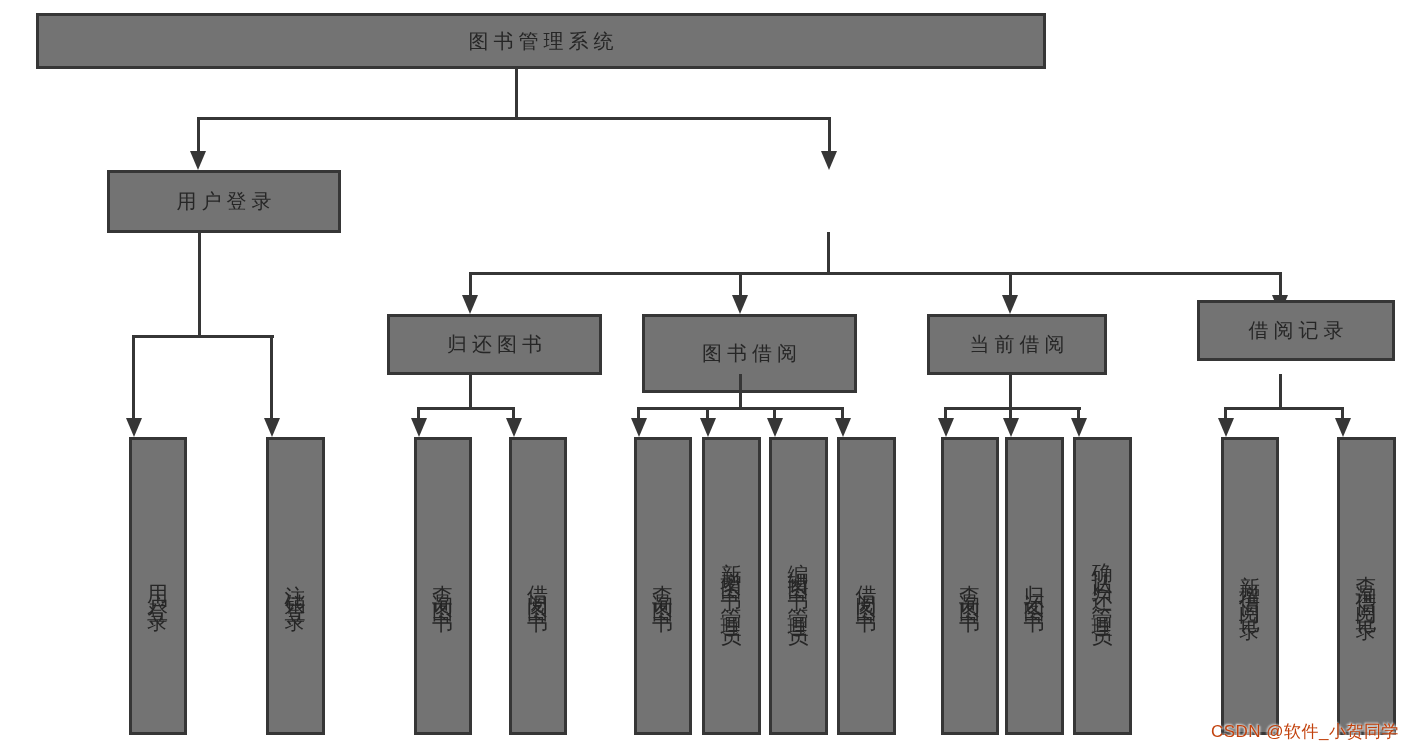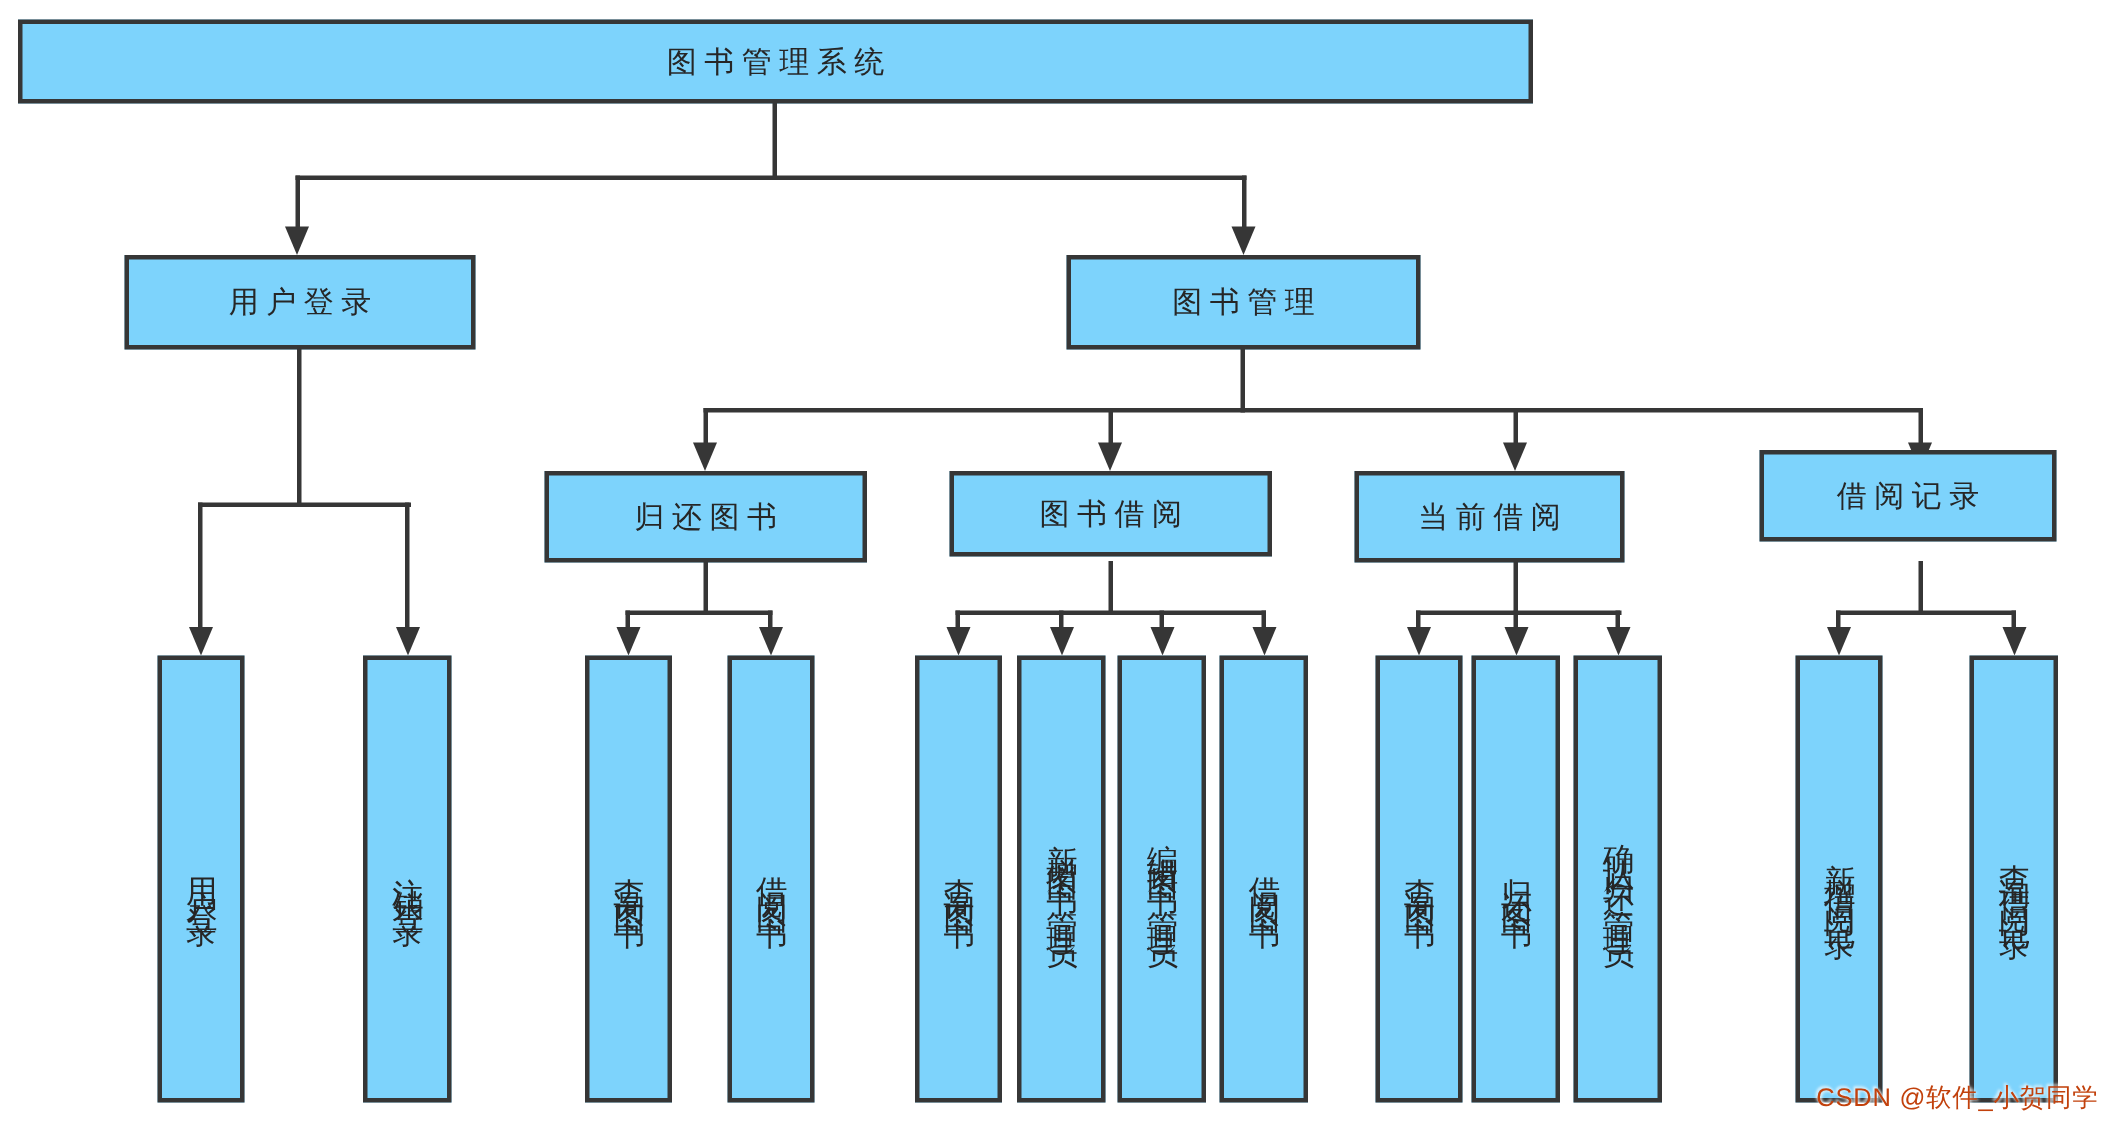--- a/index.html
+++ b/index.html
@@ -8,25 +8,26 @@
     width: 1405px;
     height: 747px;
     background: #ffffff;
     font-family: "Liberation Sans", sans-serif;
     overflow: hidden;
   }
   .box {
     position: absolute;
     box-sizing: border-box;
     border: 3px solid #363636;
-    background: #7dd3fc;
+    background: #737373;
     display: flex;
     align-items: center;
     justify-content: center;
     color: #262626;
+    margin-left: 24px;
   }
   .hbox {
     font-size: 20px;
     letter-spacing: 5px;
     text-indent: 5px;
     white-space: nowrap;
   }
   .vbox {
     writing-mode: vertical-rl;
     text-orientation: mixed;
@@ -66,42 +67,41 @@
   <div class="box hbox" style="left:12px;top:13px;width:1010px;height:56px">图书管理系统</div>
 
   <div class="line" style="left:515px;top:68px;width:3px;height:51px"></div>
   <div class="line" style="left:197px;top:117px;width:634px;height:3px"></div>
   <div class="line" style="left:197px;top:117px;width:3px;height:35px"></div>
   <div class="line" style="left:828px;top:117px;width:3px;height:35px"></div>
   <div class="arrow" style="left:190px;top:151px"></div>
   <div class="arrow" style="left:821px;top:151px"></div>
 
   <div class="box hbox" style="left:83px;top:170px;width:234px;height:63px">用户登录</div>
-  <div class="box hbox" style="left:711px;top:170px;width:236px;height:63px">图书管理</div>
 
   <div class="line" style="left:198px;top:232px;width:3px;height:105px"></div>
   <div class="line" style="left:132px;top:335px;width:142px;height:3px"></div>
   <div class="line" style="left:132px;top:335px;width:3px;height:84px"></div>
   <div class="line" style="left:270px;top:335px;width:3px;height:84px"></div>
   <div class="arrow" style="left:126px;top:418px"></div>
   <div class="arrow" style="left:264px;top:418px"></div>
 
   <div class="line" style="left:827px;top:232px;width:3px;height:43px"></div>
   <div class="line" style="left:469px;top:272px;width:813px;height:3px"></div>
   <div class="line" style="left:469px;top:272px;width:3px;height:26px"></div>
   <div class="line" style="left:739px;top:272px;width:3px;height:26px"></div>
   <div class="line" style="left:1009px;top:272px;width:3px;height:26px"></div>
   <div class="line" style="left:1279px;top:272px;width:3px;height:26px"></div>
   <div class="arrow" style="left:462px;top:295px"></div>
   <div class="arrow" style="left:732px;top:295px"></div>
   <div class="arrow" style="left:1002px;top:295px"></div>
   <div class="arrow" style="left:1272px;top:295px"></div>
 
   <div class="box hbox" style="left:363px;top:314px;width:215px;height:61px">归还图书</div>
-  <div class="box hbox" style="left:633px;top:314px;width:215px;height:57px">图书借阅</div>
+  <div class="box hbox" style="left:618px;top:314px;width:215px;height:79px">图书借阅</div>
   <div class="box hbox" style="left:903px;top:314px;width:180px;height:61px">当前借阅</div>
   <div class="box hbox" style="left:1173px;top:300px;width:198px;height:61px">借阅记录</div>
 
   <div class="line" style="left:469px;top:374px;width:3px;height:36px"></div>
   <div class="line" style="left:417px;top:407px;width:98px;height:3px"></div>
   <div class="line" style="left:417px;top:407px;width:3px;height:14px"></div>
   <div class="line" style="left:512px;top:407px;width:3px;height:14px"></div>
   <div class="arrow" style="left:411px;top:418px"></div>
   <div class="arrow" style="left:506px;top:418px"></div>
 

